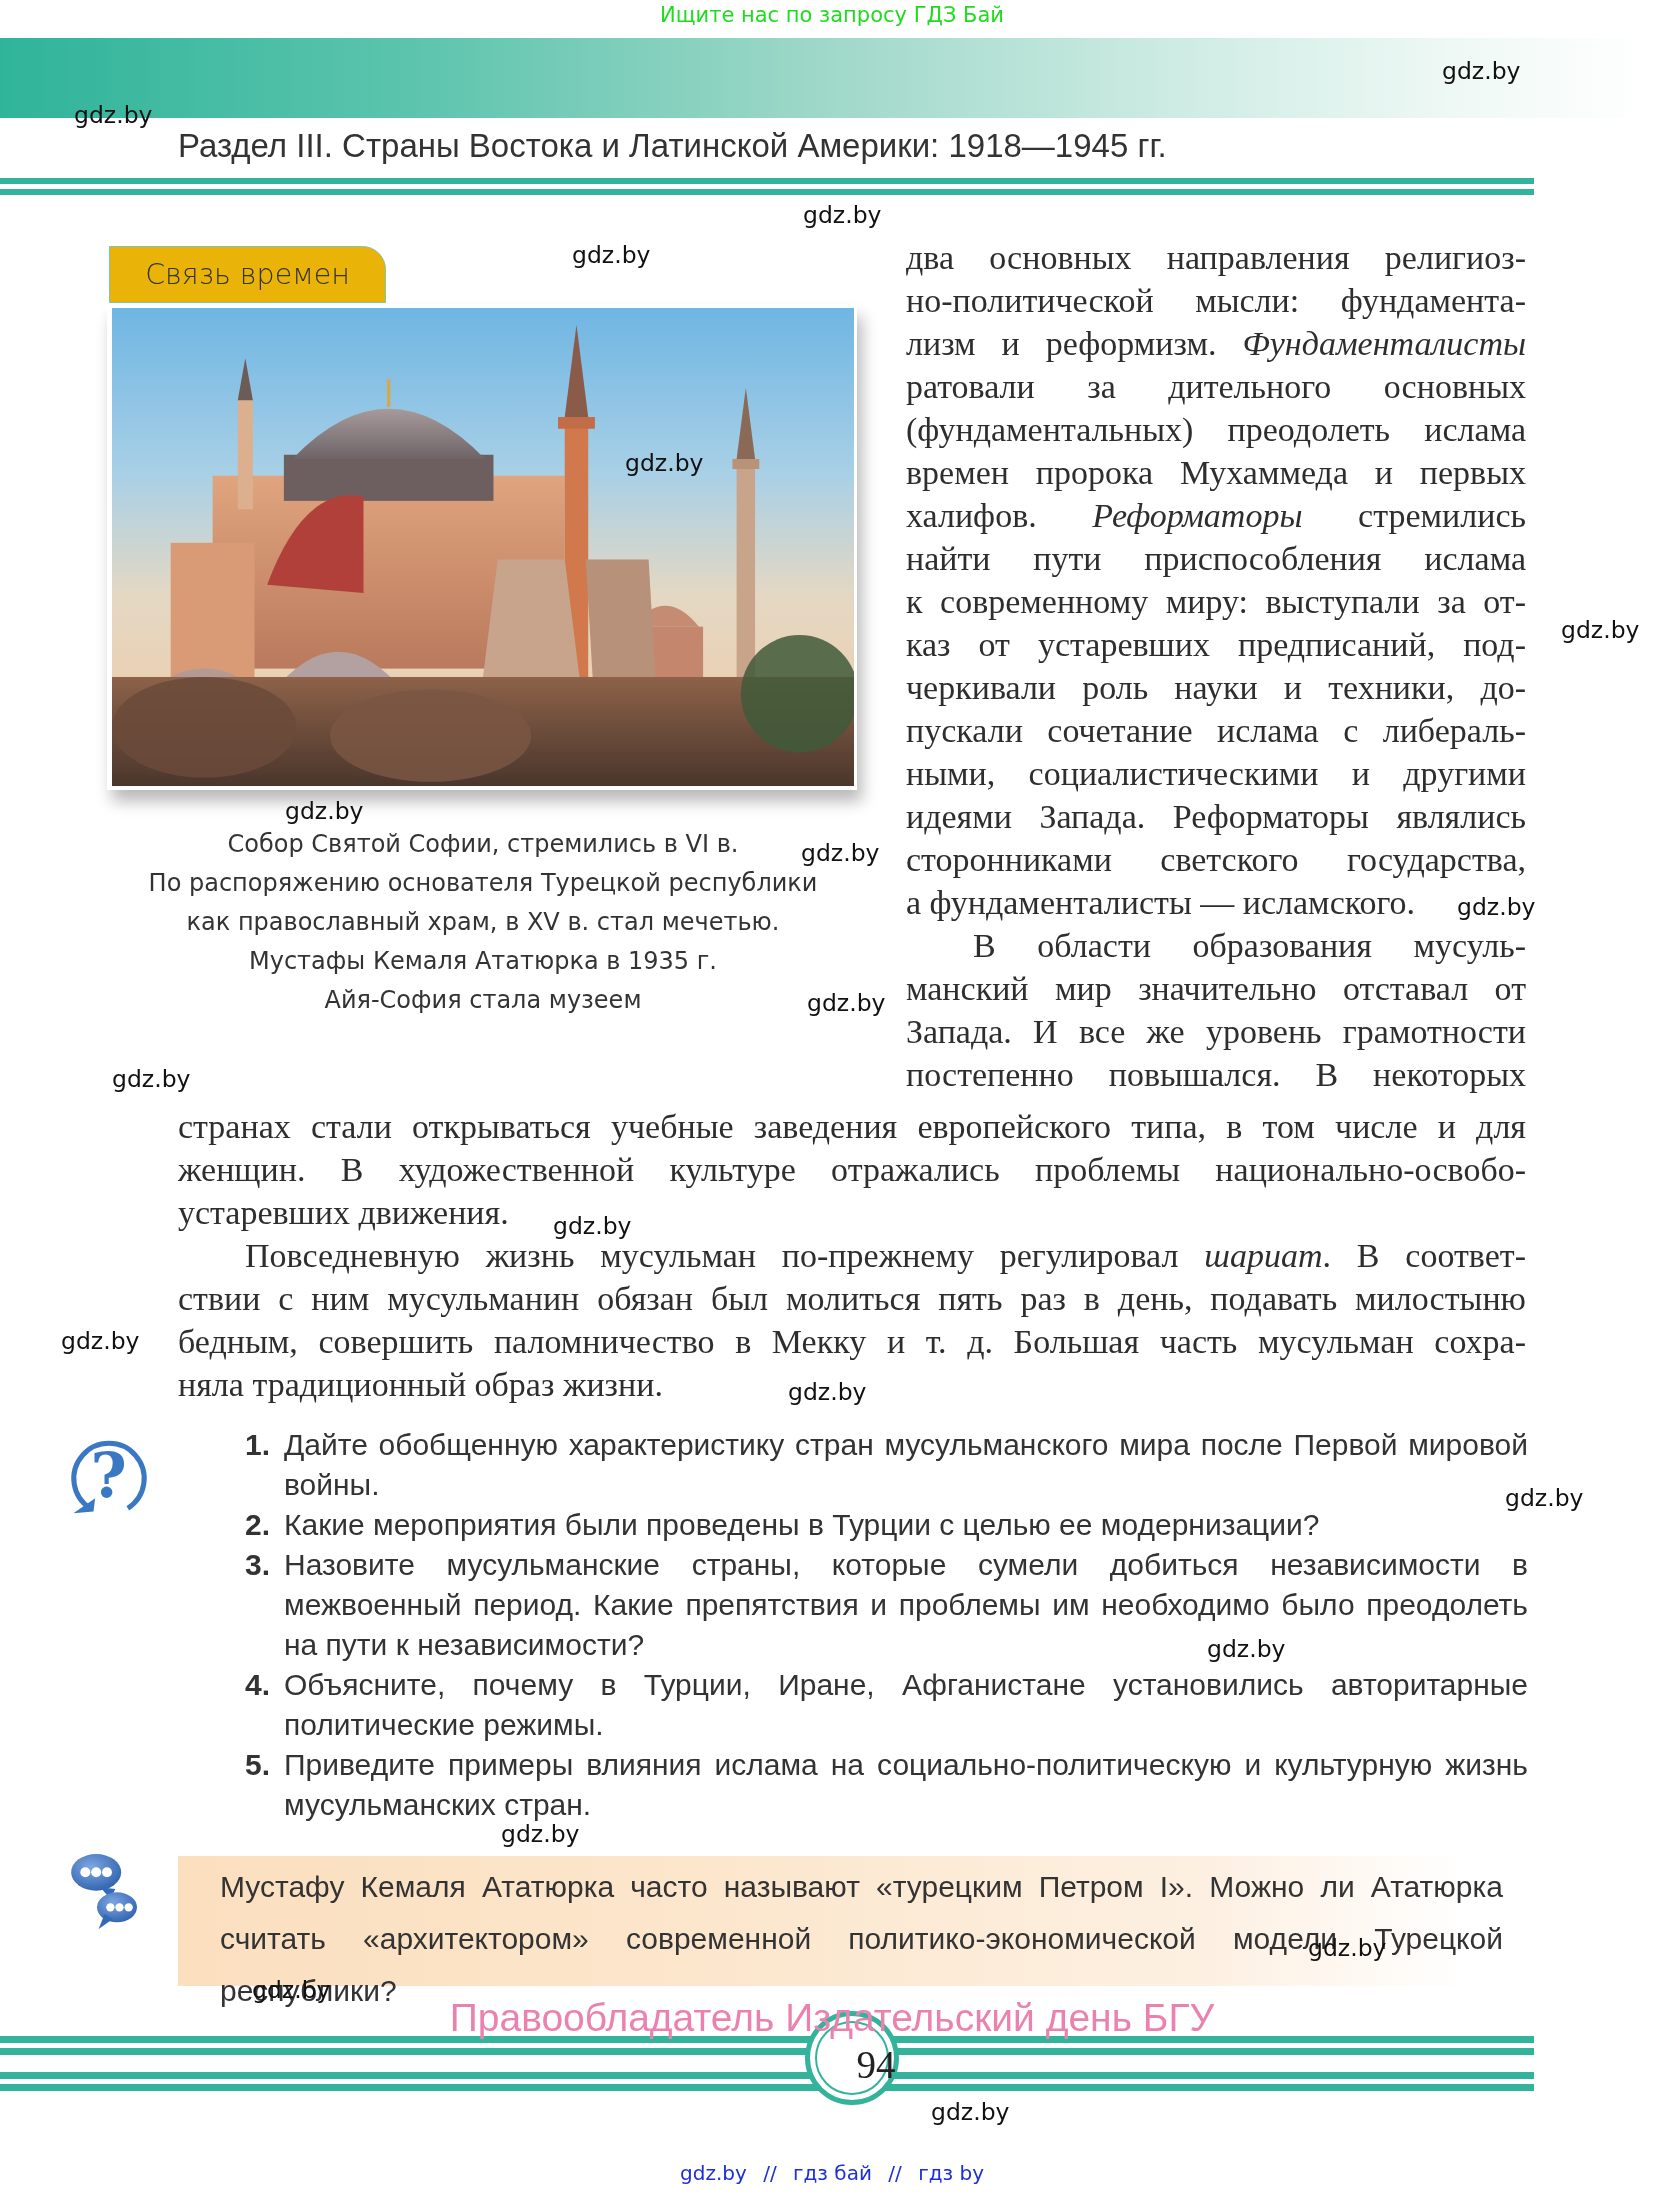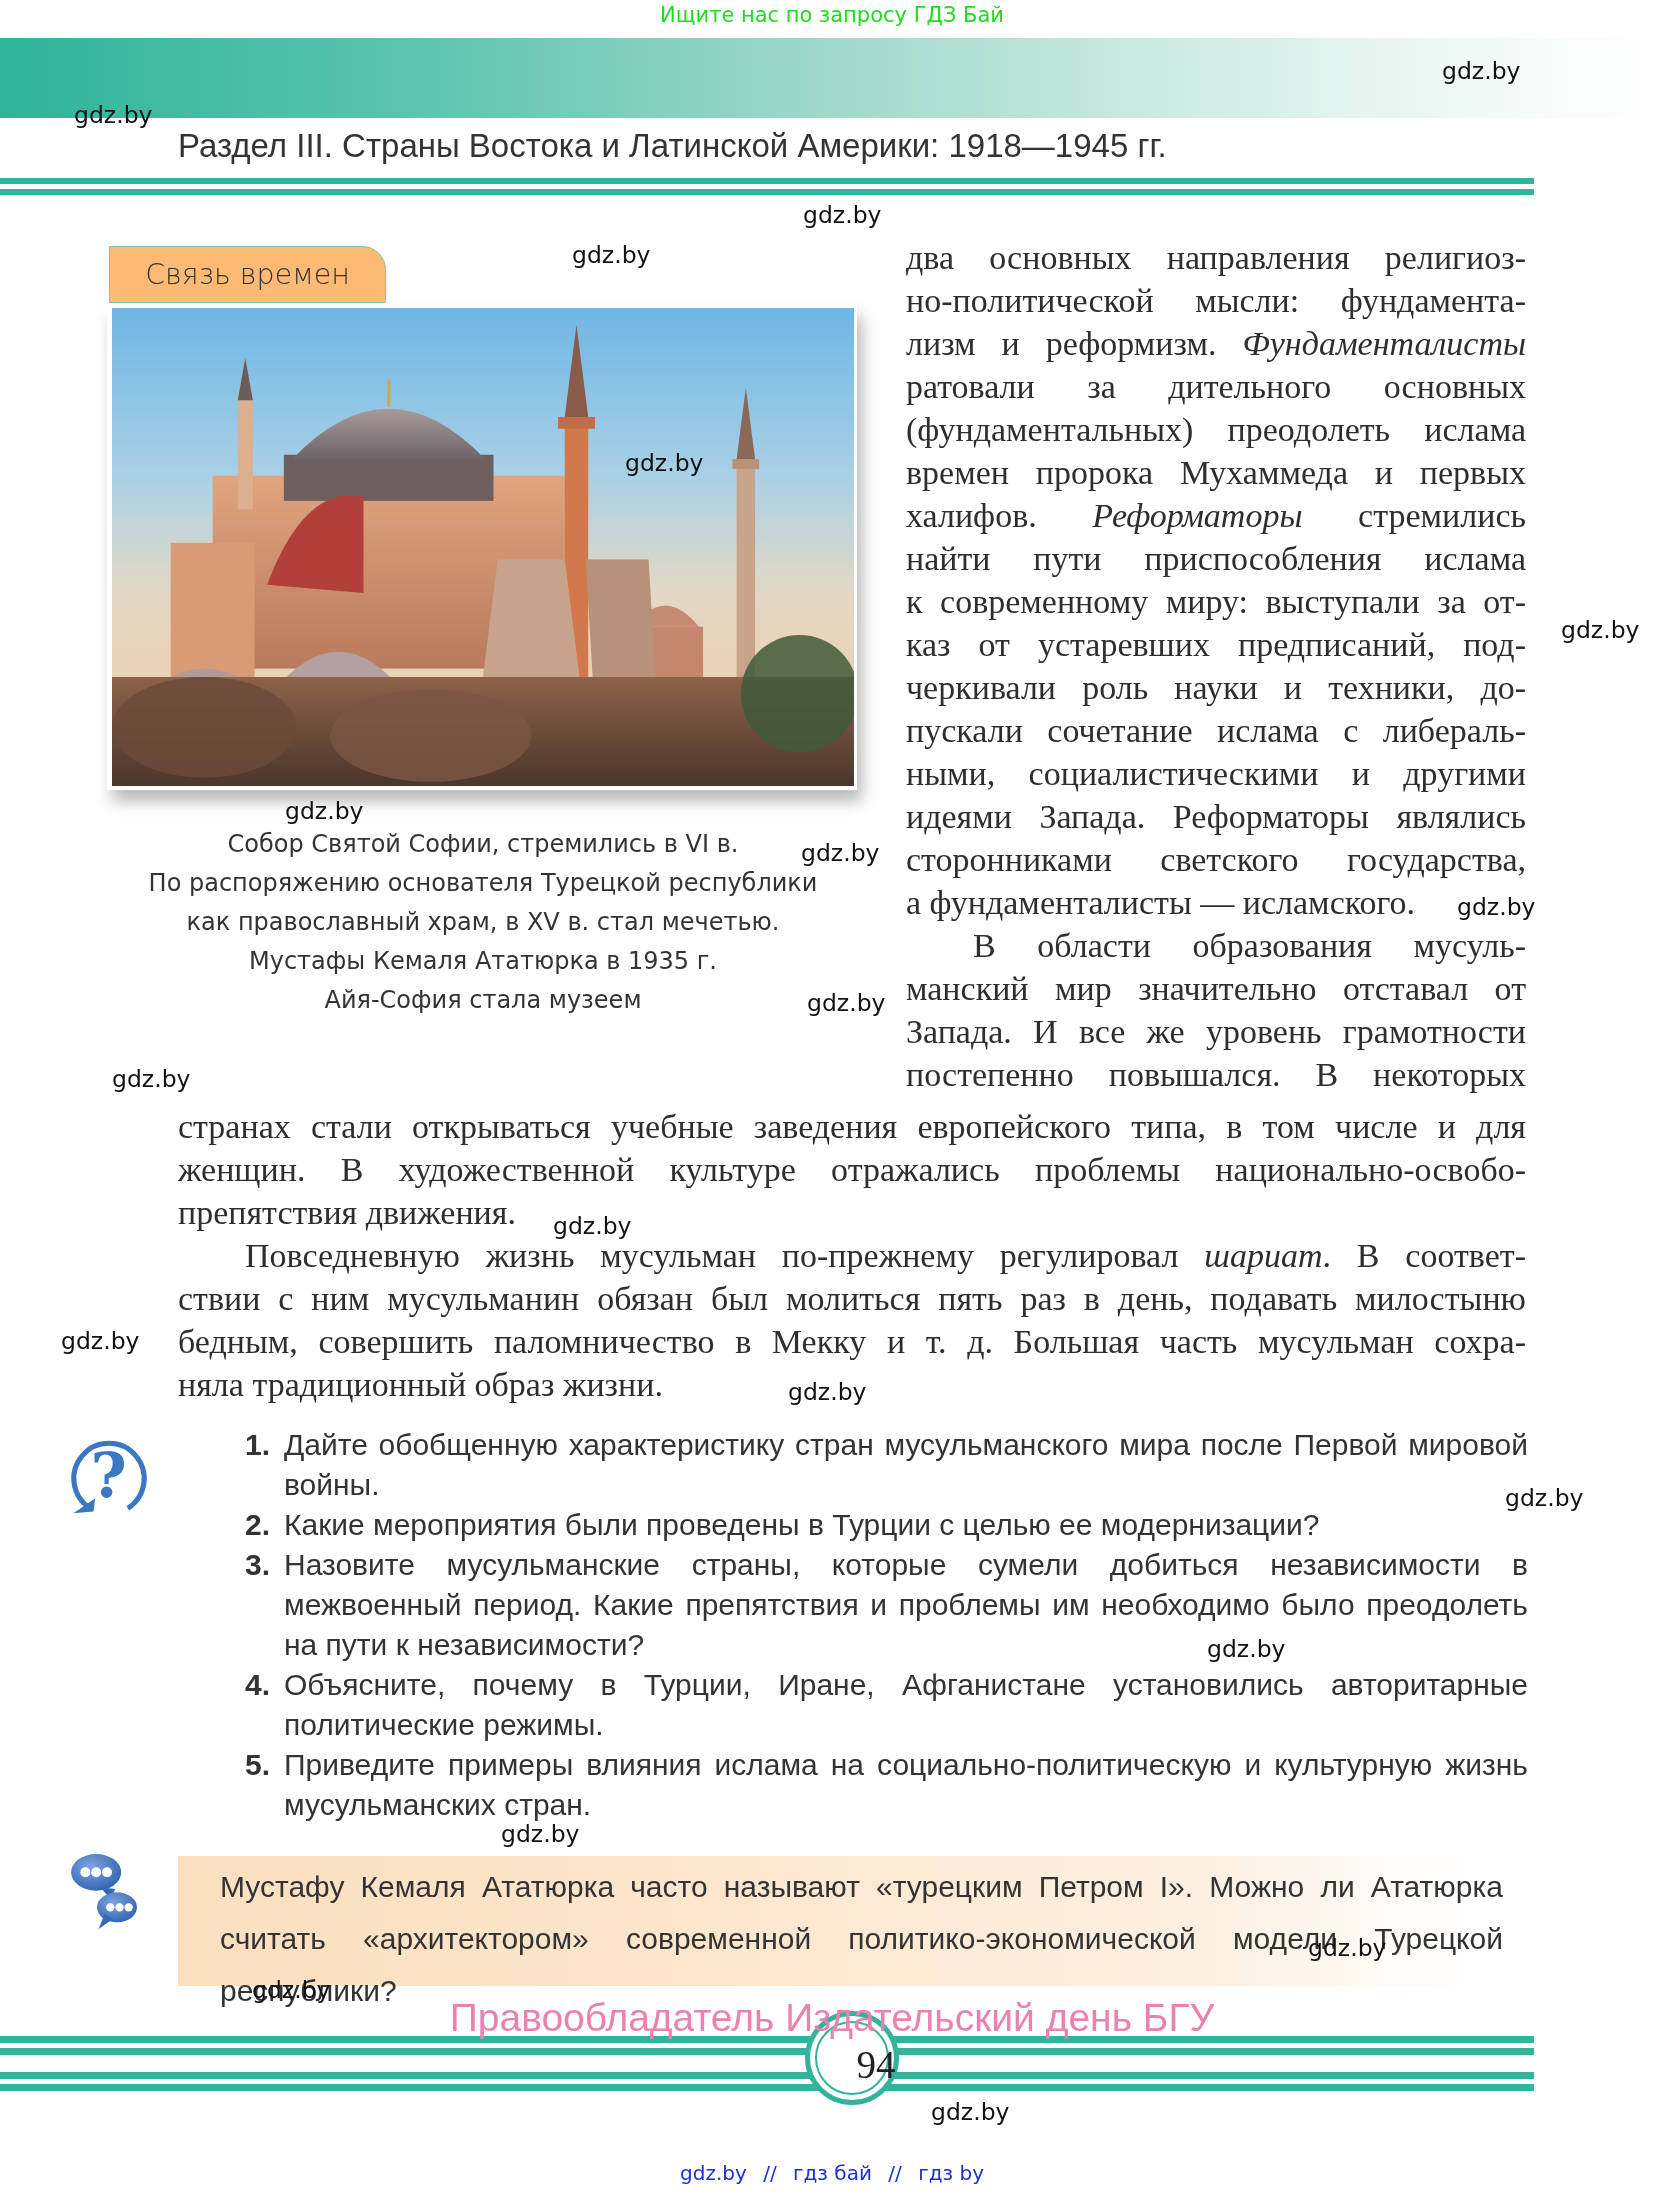--- a/index.html
+++ b/index.html
@@ -20,21 +20,21 @@
     font-family:"DejaVu Sans", sans-serif; font-size:23.5px; color:#111;
     white-space:nowrap; z-index:5;
   }
   .section-title {
     left:178px; top:127px; font-size:33px; color:#333;
     font-family:"Liberation Sans", sans-serif; white-space:nowrap;
   }
   .teal-line { left:0; width:1534px; height:5.9px; background:#33b39b; }
   .label-box {
     left:109px; top:246px; width:277px; height:57px;
-    background:#fdba74; border:1.7px solid #7fc6a6; border-top-right-radius:23.5px;
+    background:#eab308; border:1.7px solid #7fc6a6; border-top-right-radius:23.5px;
     box-sizing:border-box; display:flex; align-items:center; justify-content:center;
     font-family:"DejaVu Sans", sans-serif; font-size:28.5px; color:#333; font-weight:300;
   }
   .photo-frame {
     left:107px; top:304px; width:750px; height:486px; background:#fff;
     box-shadow: 5px 11.7px 15px rgba(0,0,0,0.28);
   }
   .photo {
     left:112px; top:308px; width:742px; height:478px; overflow:hidden;
   }
@@ -199,21 +199,21 @@
   <span class="line last">а фундаменталисты — исламского.</span>
   <span class="line indent">В области образования мусуль-</span>
   <span class="line">манский мир значительно отставал от</span>
   <span class="line">Запада. И все же уровень грамотности</span>
   <span class="line">постепенно повышался. В некоторых</span>
 </div>
 
 <div class="abs full-text">
   <span class="line">странах стали открываться учебные заведения европейского типа, в том числе и для</span>
   <span class="line">женщин. В художественной культуре отражались проблемы национально-освобо-</span>
-  <span class="line last">препятствия движения.</span>
+  <span class="line last">устаревших движения.</span>
   <span class="line indent"><span>Повседневную жизнь мусульман по-прежнему регулировал </span><em>шариат</em><span>. В соответ-</span></span>
   <span class="line">ствии с ним мусульманин обязан был молиться пять раз в день, подавать милостыню</span>
   <span class="line">бедным, совершить паломничество в Мекку и т. д. Большая часть мусульман сохра-</span>
   <span class="line last">няла традиционный образ жизни.</span>
 </div>
 
 <div class="abs q-icon">
   <svg viewBox="0 0 105 95" width="88" height="80">
     <path d="M30 86 A42 42 0 1 1 75 86" fill="none" stroke="#3b78c4" stroke-width="6"></path>
     <polygon points="10,92 36,74 34,90" fill="#3b78c4"></polygon>

